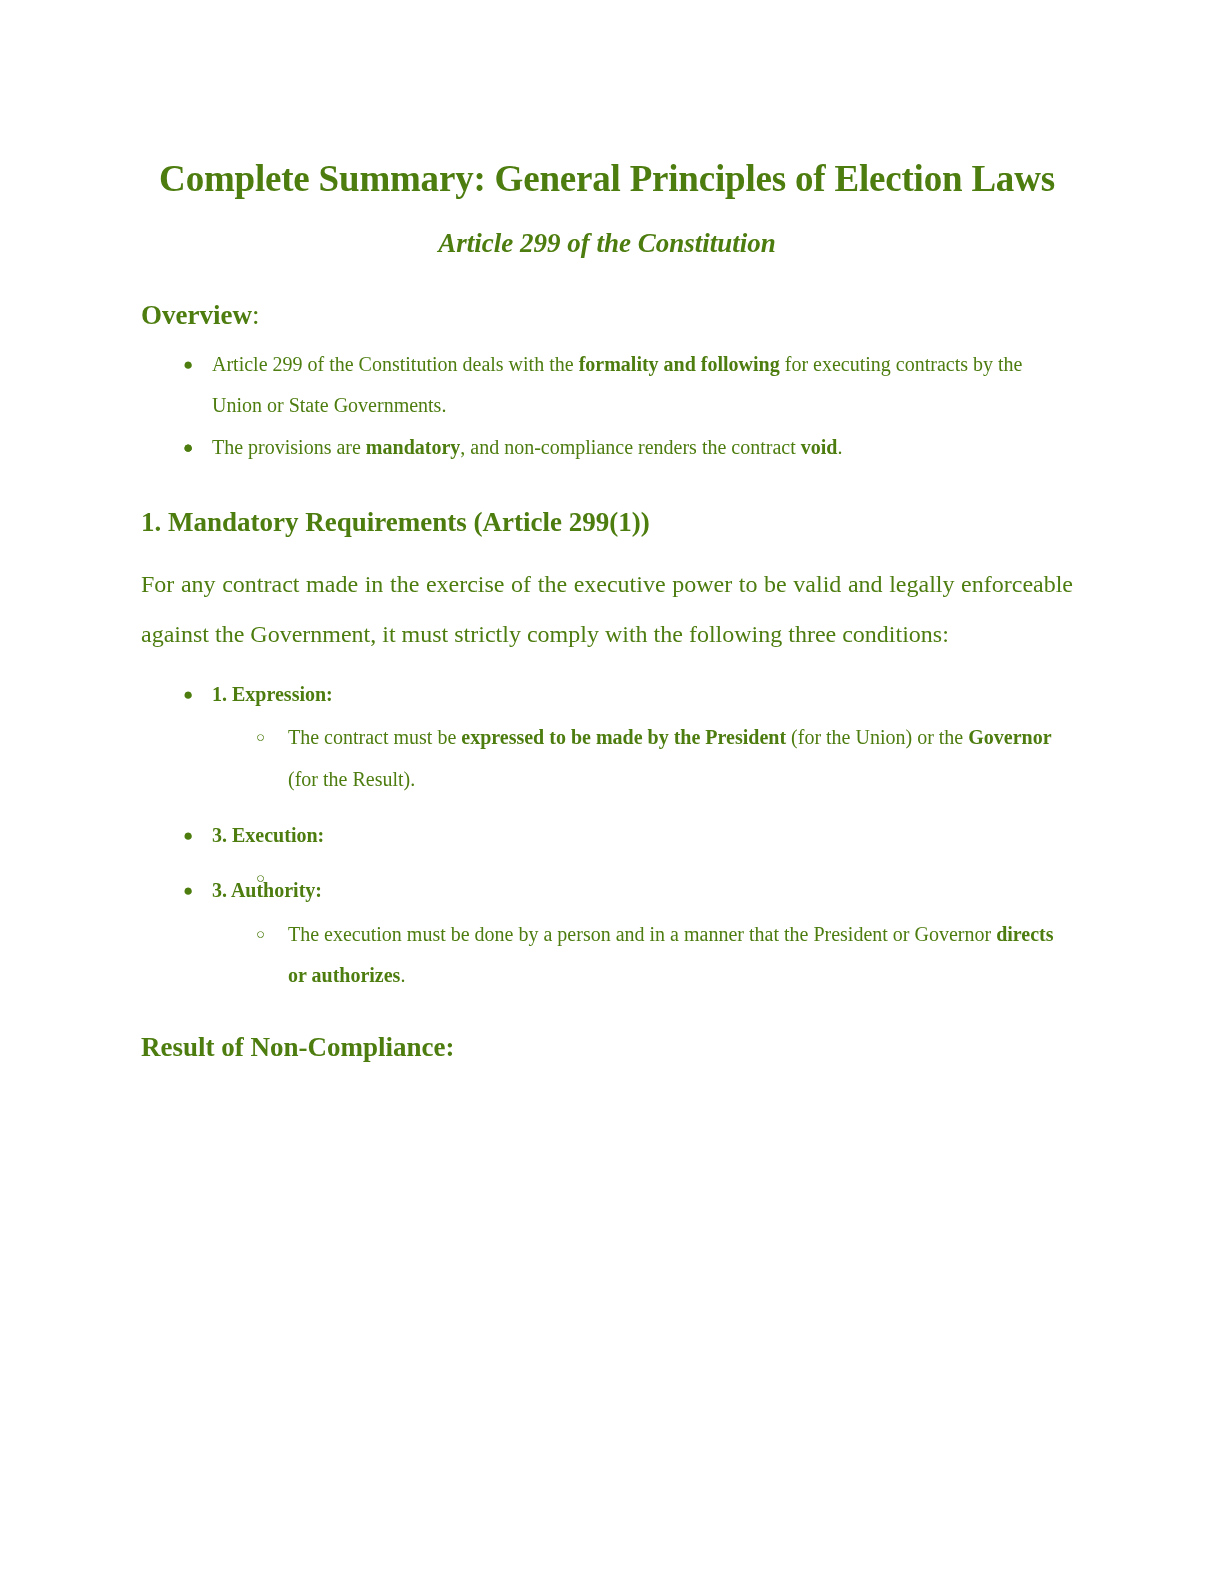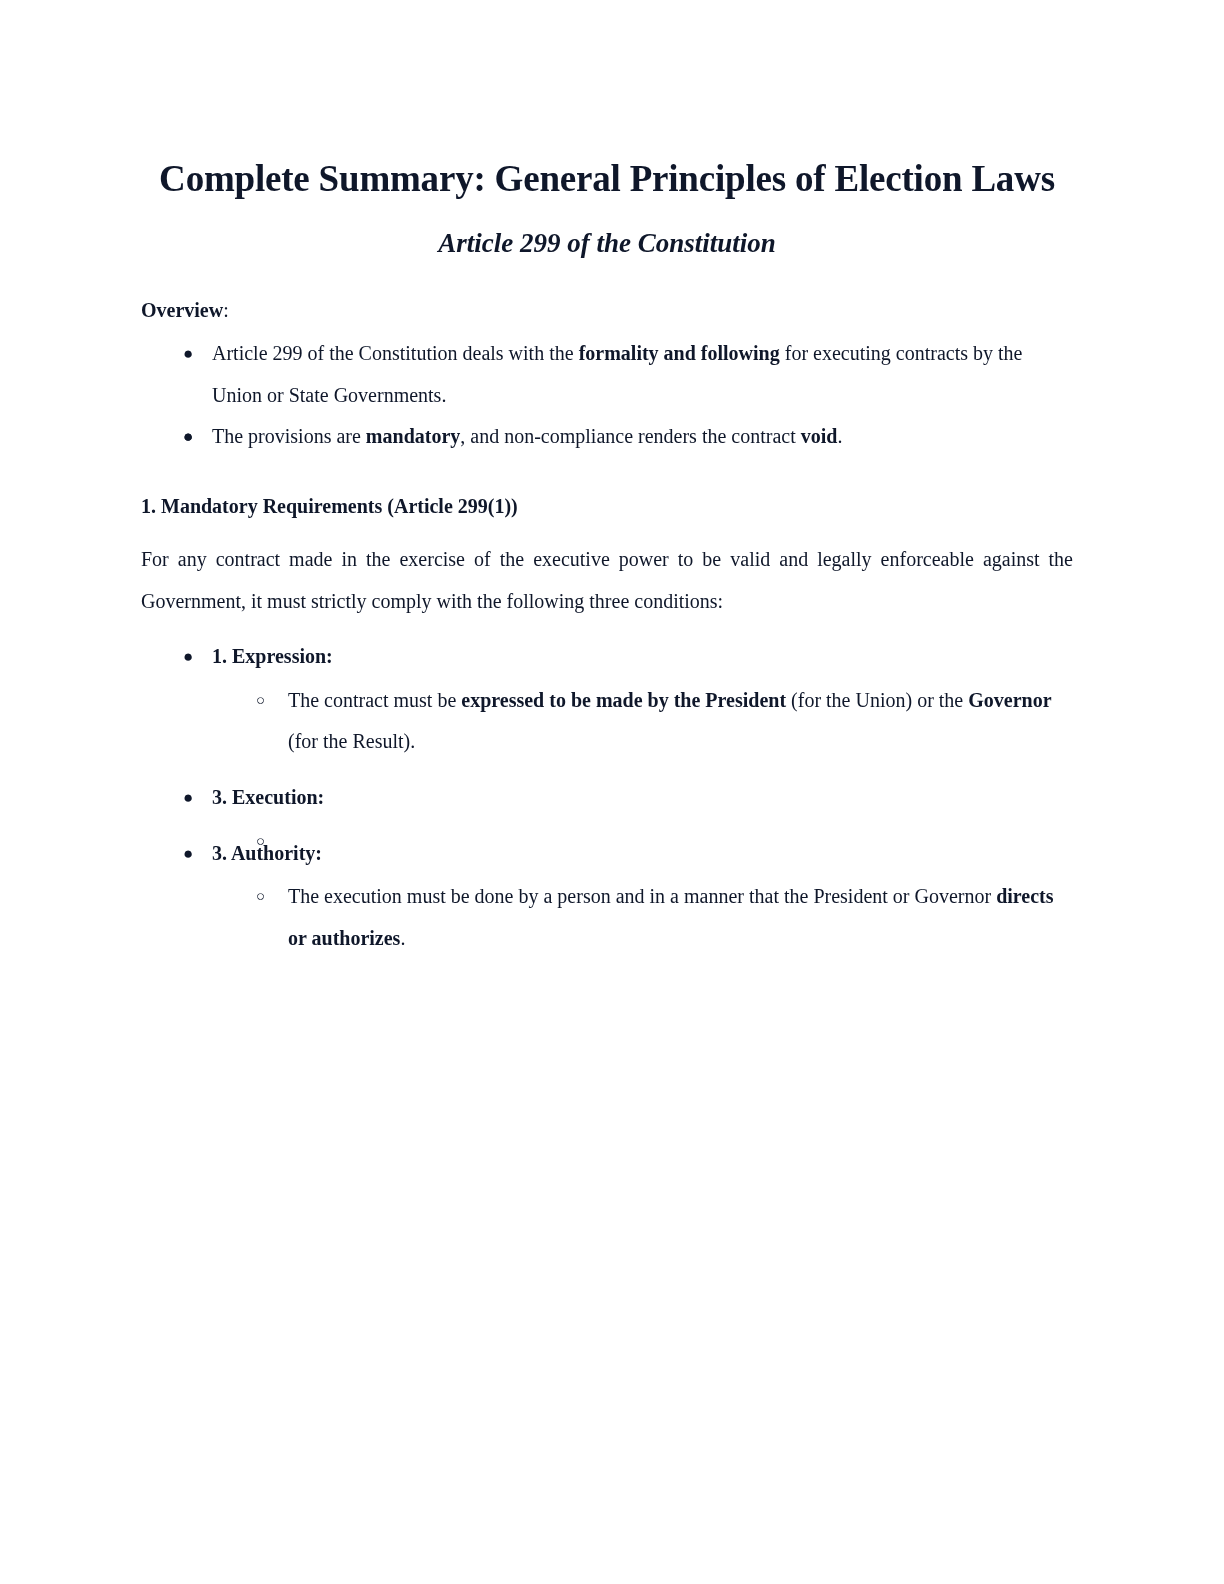--- a/index.html
+++ b/index.html
@@ -9,21 +9,21 @@
   }
 
   .page {
     position: relative;
     width: 1224px;
     height: 1584px;
     background: #ffffff;
     margin: 0 auto;
     overflow: hidden;
     font-family: "Liberation Serif", "DejaVu Serif", serif;
-    color: #0f172a;
+    color: #4d7c0f;
     -webkit-font-smoothing: antialiased;
   }
 
   .content {
     position: absolute;
     left: 141px;
     top: 152px;
     width: 932px;
   }
 
@@ -42,41 +42,41 @@
     font-size: 27px;
     font-weight: bold;
     font-style: italic;
     text-align: center;
     line-height: 1.5;
     margin: 16px 0 0 0;
   }
 
   
   .section-heading {
-    font-size: 20px;
+    font-size: 27px;
     font-weight: bold;
     line-height: 1.5;
     margin: 32px 0 0 0;
     text-align: left;
   }
   .section-heading .plain-colon {
     font-weight: normal;
   }
 
   .heading-numbered {
     margin-top: 33px;
   }
 
   .heading-result {
     margin-top: 30px;
   }
 
   
   .body-para {
-    font-size: 20px;
+    font-size: 24px;
     line-height: 2.08;
     text-align: justify;
     text-justify: inter-word;
     margin: 18px 0 0 0;
   }
 
   
   ul.level1 {
     list-style: none;
     margin: 8px 0 0 0;
@@ -191,15 +191,16 @@
         <b>3. Authority:</b>
         <ul class="level2 sub-block">
           <li>
             <span class="bullet-circle">○</span>
             <span class="rich"><span>The execution must be done by a person and in a manner that the President or Governor </span><b>directs or authorizes</b><span>.</span></span>
           </li>
         </ul>
       </li>
     </ul>
 
+    <div class="section-heading heading-result">Result of Non-Compliance:</div>
 
   </div>
 </div>
 
 </body></html>

